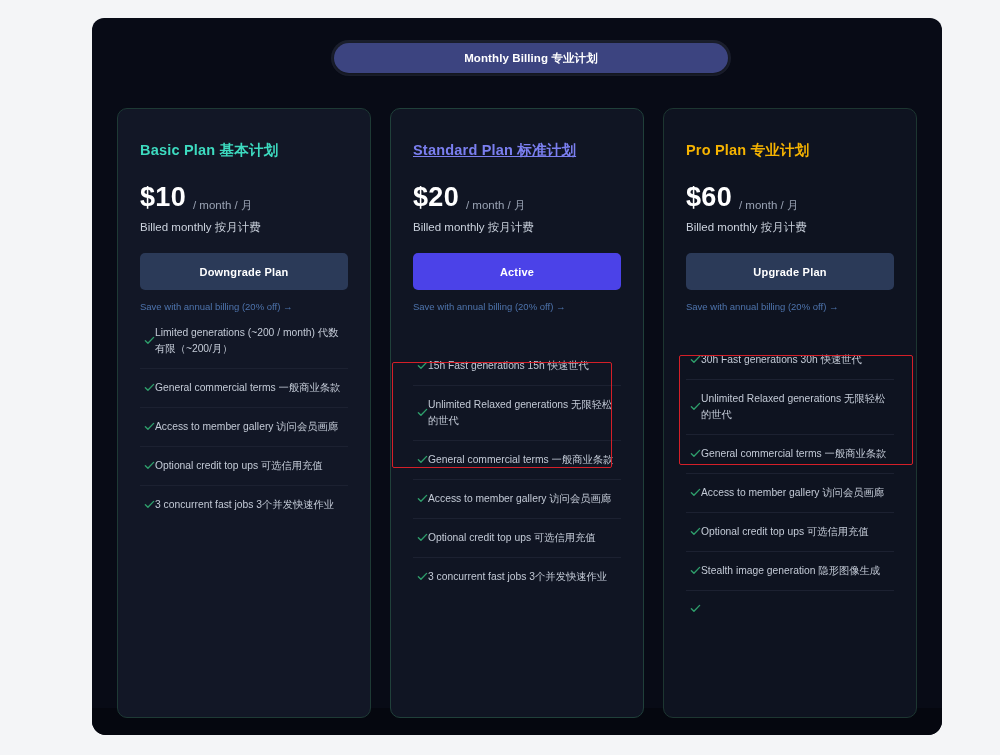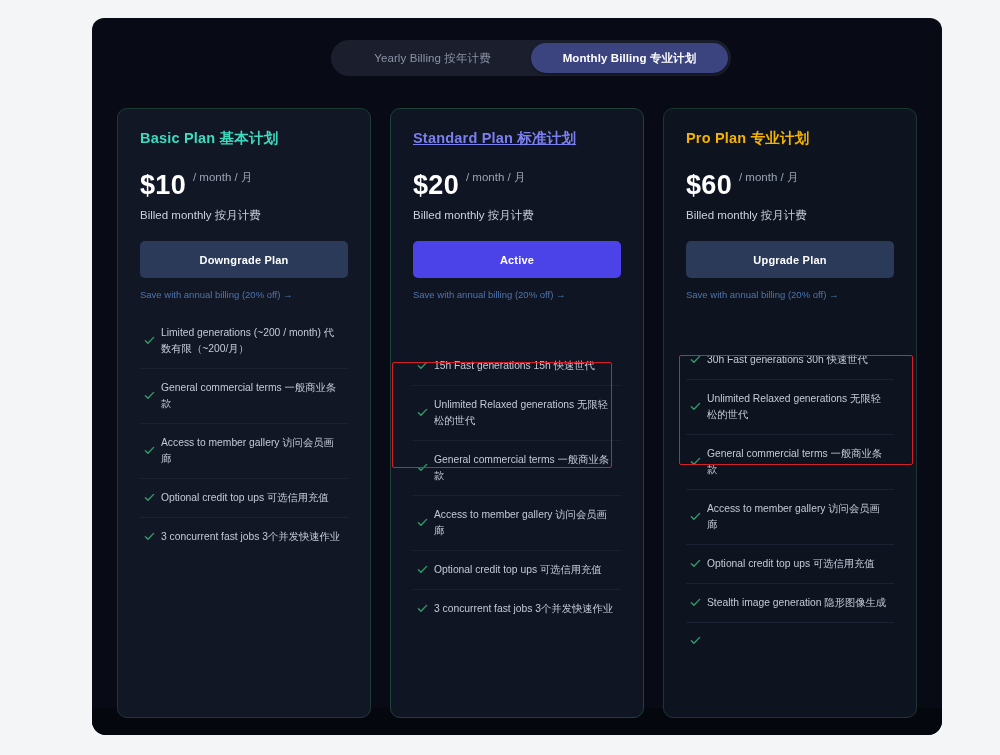--- a/index.html
+++ b/index.html
@@ -90,36 +90,36 @@
     gap: 19px;
   }
 
   .card {
     width: 254px;
     height: 610px;
     background: #121726;
     border: 1px solid #1e3a35;
     border-radius: 10px;
     position: relative;
-    padding: 20px 22px 0 22px;
+    padding: 32px 22px 0 22px;
   }
   .card.mid  { background: #101523; border-color: #20403a; }
   .card.pro  { background: #0e1320; border-color: #1d3631; }
 
   .plan-title {
     font-size: 14.5px;
     font-weight: bold;
     letter-spacing: .2px;
     margin-bottom: 22px;
     white-space: nowrap;
   }
 
   .price-row {
     display: flex;
-    align-items: flex-start;
+    align-items: flex-end;
     gap: 7px;
     margin-bottom: 7px;
   }
   .price {
     font-size: 27px;
     font-weight: bold;
     color: #ffffff;
     letter-spacing: .3px;
   }
   .price-period {
@@ -166,21 +166,21 @@
     left: 22px;
     right: 22px;
     top: 205px;
   }
   .features.offset-mid { top: 238px; }
   .features.offset-pro { top: 232px; }
 
   .feat {
     display: flex;
     align-items: center;
-    gap: 6px;
+    gap: 0;
     padding: 11px 4px 11px 4px;
     min-height: 36px;
     border-top: 1px solid #1c2131;
   }
   .feat:first-child { border-top: none; }
 
   .check {
     flex: 0 0 11px;
     width: 11px;
     height: 11px;
@@ -217,21 +217,20 @@
   
 </style>
 </head>
 <body>
 
 <div class="frame">
   <div class="page">
     <div class="page-lower"></div>
 
     <div class="toggle-wrap">
-      <button class="toggle-opt">Yearly Billing 按年计费</button>
       <button class="toggle-opt active">Monthly Billing 专业计划</button>
     </div>
 
     <div class="cards">
 
       <div class="card">
         <div class="plan-title" style="color: rgb(61, 219, 192);">Basic Plan 基本计划</div>
 
         <div class="price-row">
           <span class="price">$10</span>

